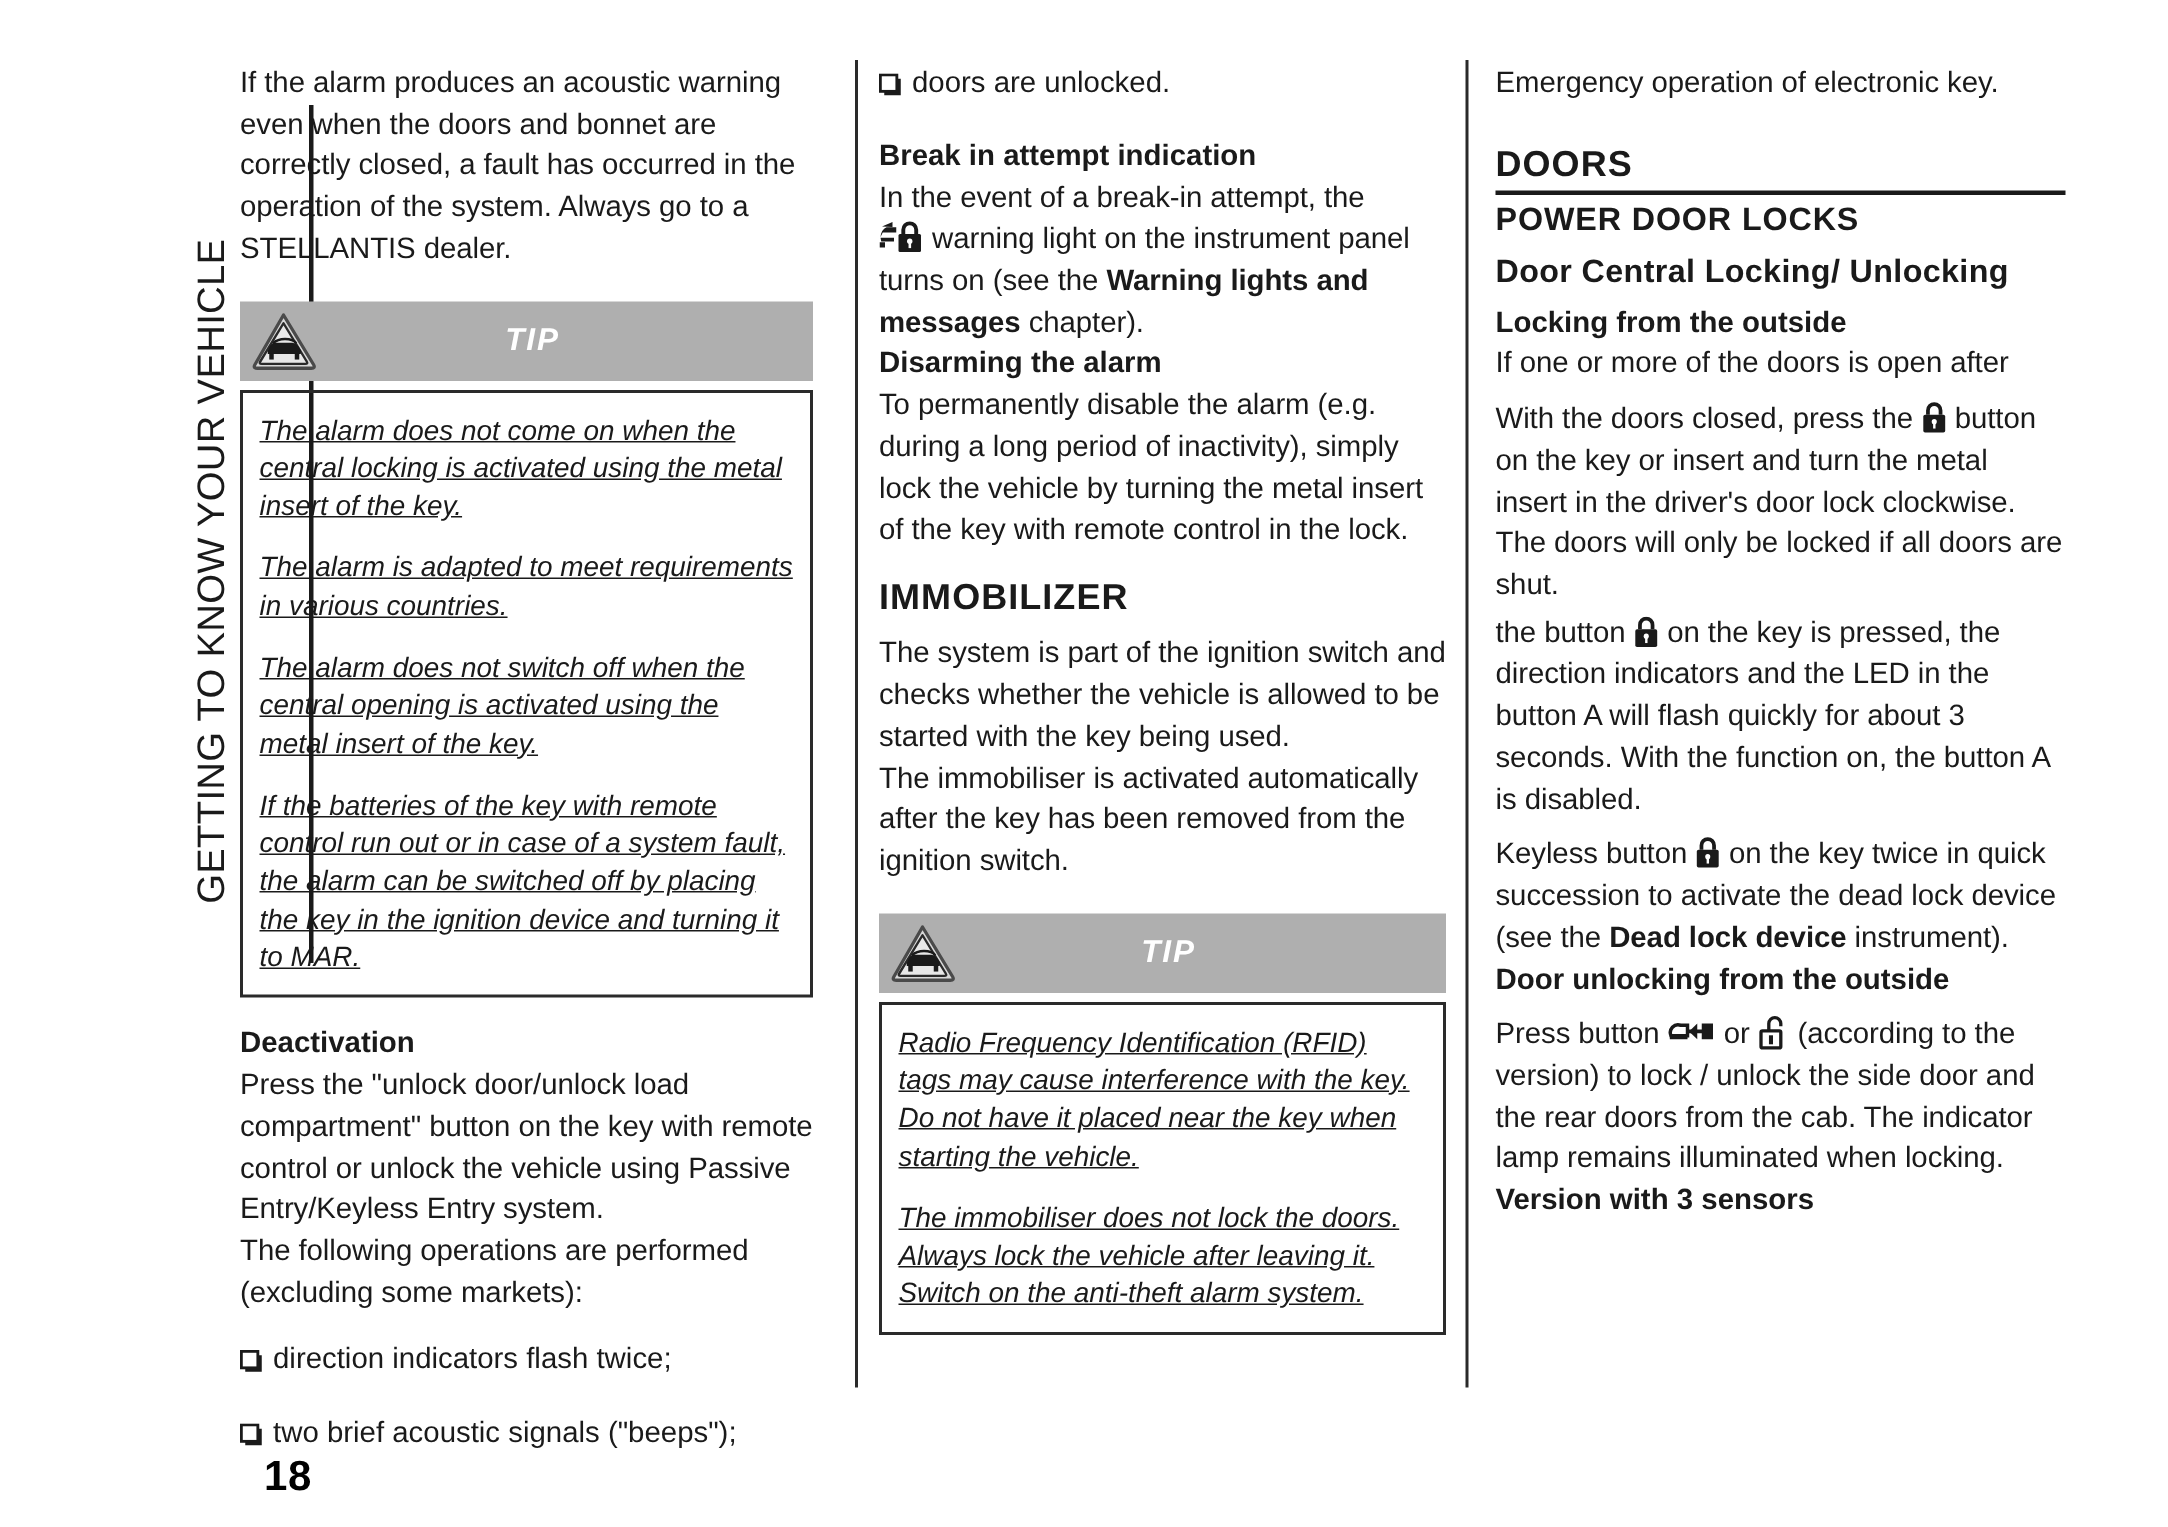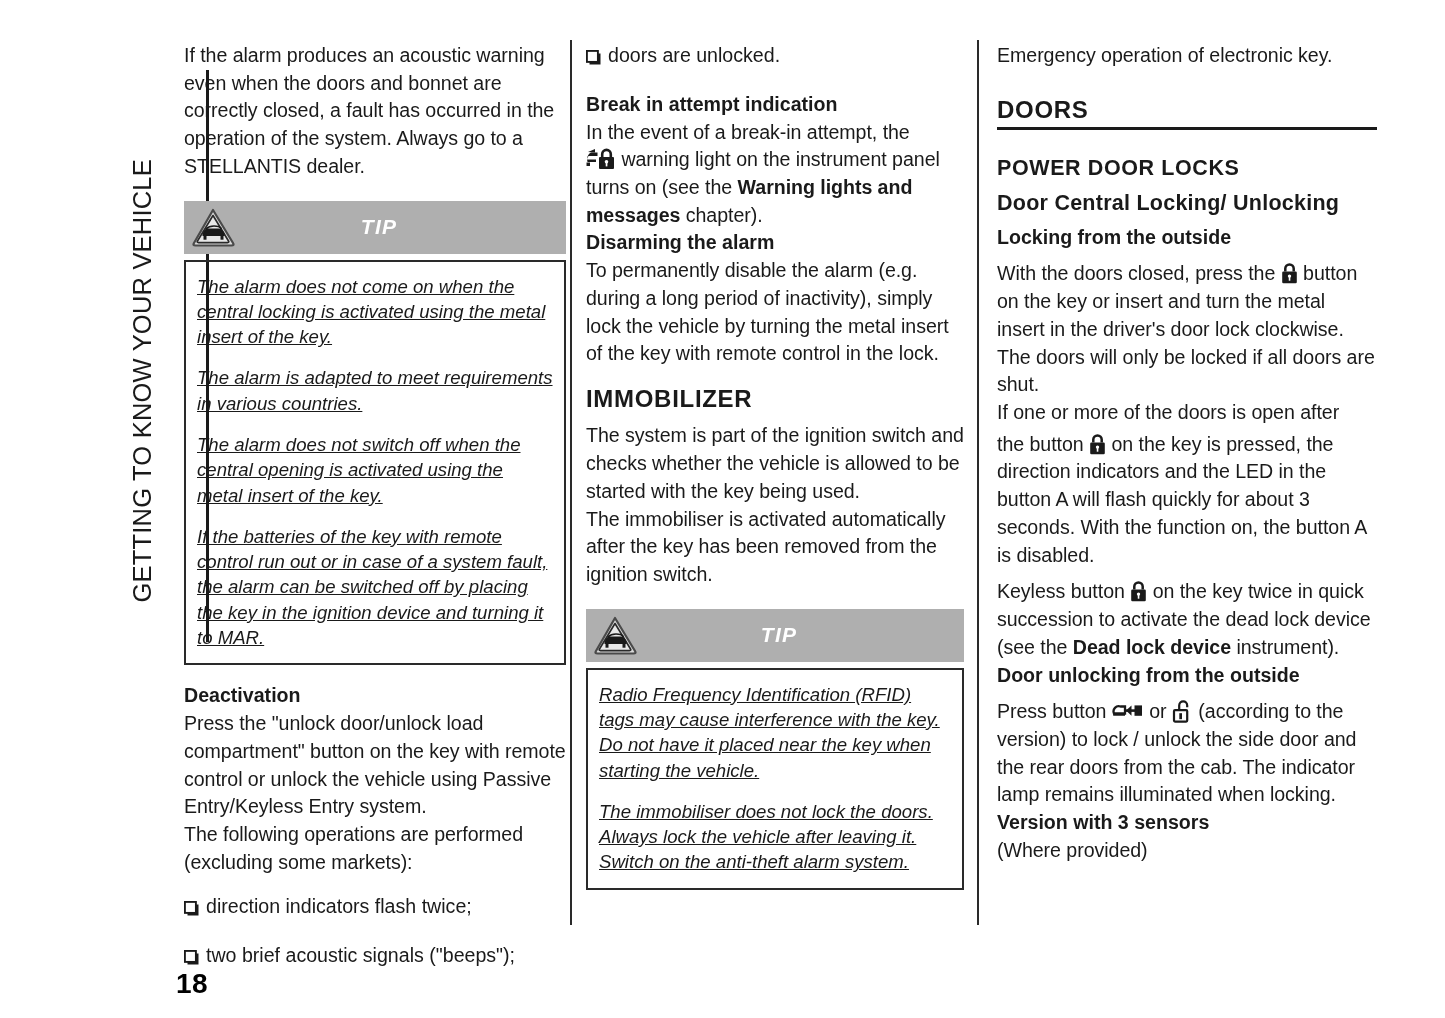--- a/index.html
+++ b/index.html
@@ -63,21 +63,21 @@
   }
   .col-sep.s1 { left: 570px; }
   .col-sep.s2 { left: 977px; }
 
   
   .col {
     position: absolute;
     top: 42px;
     width: 377px;
   }
-  .col.c1 { left: 184px; width: 382px; }
+  .col.c1 { left: 160px; width: 382px; }
   .col.c2 { left: 586px; width: 378px; }
   .col.c3 { left: 997px; width: 380px; }
 
   p, h2, h3, h4, h5 { margin: 0; }
 
   .body-text {
     font-size: 19.6px;
     line-height: 1.415;
     letter-spacing: -0.05px;
     margin-bottom: 0;
@@ -312,40 +312,40 @@
 
   <div class="col c3">
 
     <p class="body-text">Emergency operation of electronic key.</p>
 
     <h2 class="h-sec" style="margin-top:26px">
       <span>DOORS</span>
       <span class="rule"></span>
     </h2>
 
-    <h3 class="h-sub" style="margin-top:26px">POWER DOOR LOCKS</h3>
+    <h3 class="h-sub" style="margin-top:4px">POWER DOOR LOCKS</h3>
 
     <h3 class="h-sub2" style="margin-top:9px">Door Central Locking/ Unlocking</h3>
 
     <h4 class="h-min" style="margin-top:7px">Locking from the outside</h4>
+
+    <p class="body-text">If one or more of the doors is open after</p>
 
     <p class="body-text gap-sm">
       <span>With the doors closed, press the</span>
       <span class="ic ic-lock">
         <svg viewBox="0 0 17 21" width="17" height="21" aria-hidden="true">
           <rect x="1.2" y="8.5" width="14.6" height="11.8" rx="1.2" fill="#1a1a1a"></rect>
           <path d="M4.3 8.5 L4.3 5.6 A4.2 4.2 0 0 1 12.7 5.6 L12.7 8.5" fill="none" stroke="#1a1a1a" stroke-width="2.5"></path>
           <circle cx="8.5" cy="13.1" r="1.7" fill="#ffffff"></circle>
           <rect x="7.75" y="13.6" width="1.6" height="4.1" fill="#ffffff"></rect>
         </svg>
       </span>
       <span>button on the key or insert and turn the metal insert in the driver's door lock clockwise. The doors will only be locked if all doors are shut.</span>
     </p>
-
-    <p class="body-text">If one or more of the doors is open after</p>
 
     <p class="body-text" style="margin-top:4px">
       <span>the button</span>
       <span class="ic ic-lock">
         <svg viewBox="0 0 17 21" width="17" height="21" aria-hidden="true">
           <rect x="1.2" y="8.5" width="14.6" height="11.8" rx="1.2" fill="#1a1a1a"></rect>
           <path d="M4.3 8.5 L4.3 5.6 A4.2 4.2 0 0 1 12.7 5.6 L12.7 8.5" fill="none" stroke="#1a1a1a" stroke-width="2.5"></path>
           <circle cx="8.5" cy="13.1" r="1.7" fill="#ffffff"></circle>
           <rect x="7.75" y="13.6" width="1.6" height="4.1" fill="#ffffff"></rect>
         </svg>
@@ -384,19 +384,18 @@
         <svg viewBox="0 0 21 23" width="21" height="23" aria-hidden="true">
           <rect x="2" y="10.2" width="13.2" height="11.4" rx="1" fill="none" stroke="#1a1a1a" stroke-width="2.2"></rect>
           <path d="M7.2 10.2 L7.2 5.4 A4 4 0 0 1 15.2 5.4 L15.2 7.2" fill="none" stroke="#1a1a1a" stroke-width="2.2"></path>
           <rect x="7.3" y="13.2" width="2.7" height="6" fill="#1a1a1a"></rect>
         </svg>
       </span>
       <span>(according to the version) to lock / unlock the side door and the rear doors from the cab. The indicator lamp remains illuminated when locking.</span>
     </p>
 
     <h4 class="h-min">Version with 3 sensors</h4>
-    <p class="body-text">(Where provided)</p>
 
   </div>
 
   <div class="page-num">18</div>
 
 </div>
 
 </body></html>

